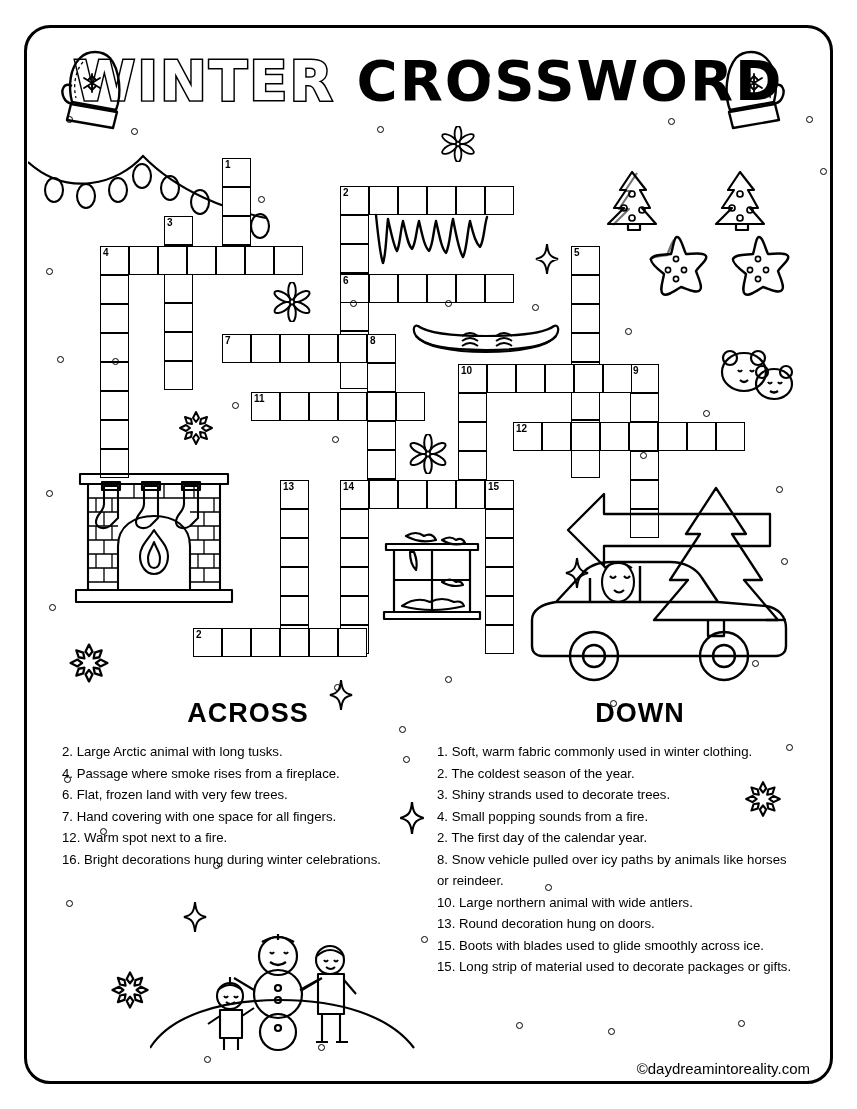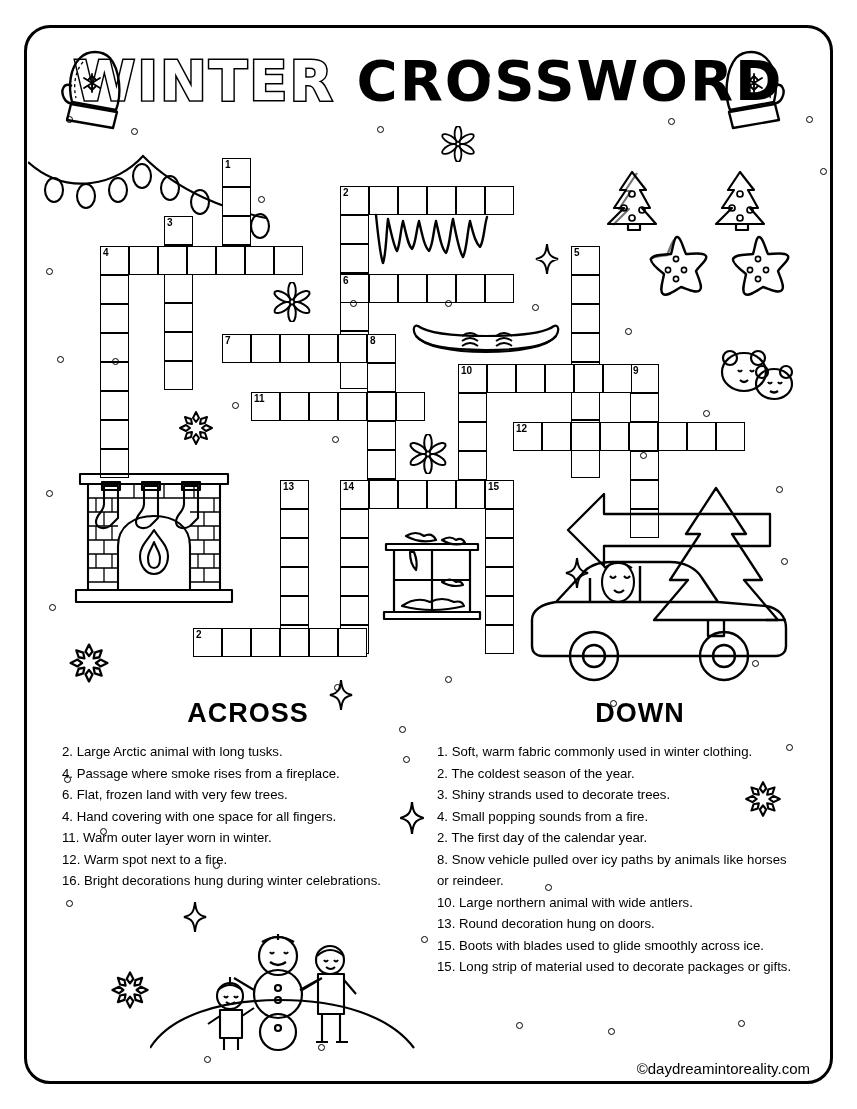--- a/index.html
+++ b/index.html
@@ -660,22 +660,21 @@
       <div class="dot" style="left: 204px; top: 1056px;"></div>
     </div>
 
   <div class="clue-head" id="across-head">ACROSS</div>
   <div class="clue-head" id="down-head">DOWN</div>
 
   <div class="clue-list" id="across-list">
       <p class="clue-item">2. Large Arctic animal with long tusks.</p>
       <p class="clue-item">4. Passage where smoke rises from a fireplace.</p>
       <p class="clue-item">6. Flat, frozen land with very few trees.</p>
-      <p class="clue-item">4. Hand covering with one space for all fingers.</p>
-      <p class="clue-item">11. Warm outer layer worn in winter.</p>
+      <p class="clue-item">7. Hand covering with one space for all fingers.</p>
       <p class="clue-item">12. Warm spot next to a fire.</p>
       <p class="clue-item">16. Bright decorations hung during winter celebrations.</p>
     </div>
   <div class="clue-list" id="down-list">
       <p class="clue-item">1. Soft, warm fabric commonly used in winter clothing.</p>
       <p class="clue-item">2. The coldest season of the year.</p>
       <p class="clue-item">3. Shiny strands used to decorate trees.</p>
       <p class="clue-item">4. Small popping sounds from a fire.</p>
       <p class="clue-item">2. The first day of the calendar year.</p>
       <p class="clue-item">8. Snow vehicle pulled over icy paths by animals like horses or reindeer.</p>

